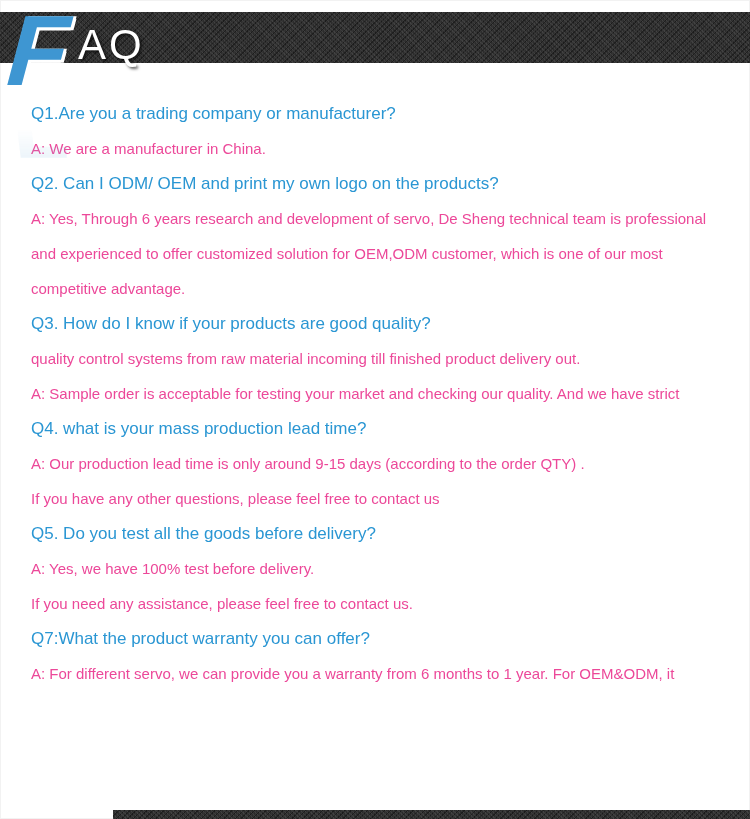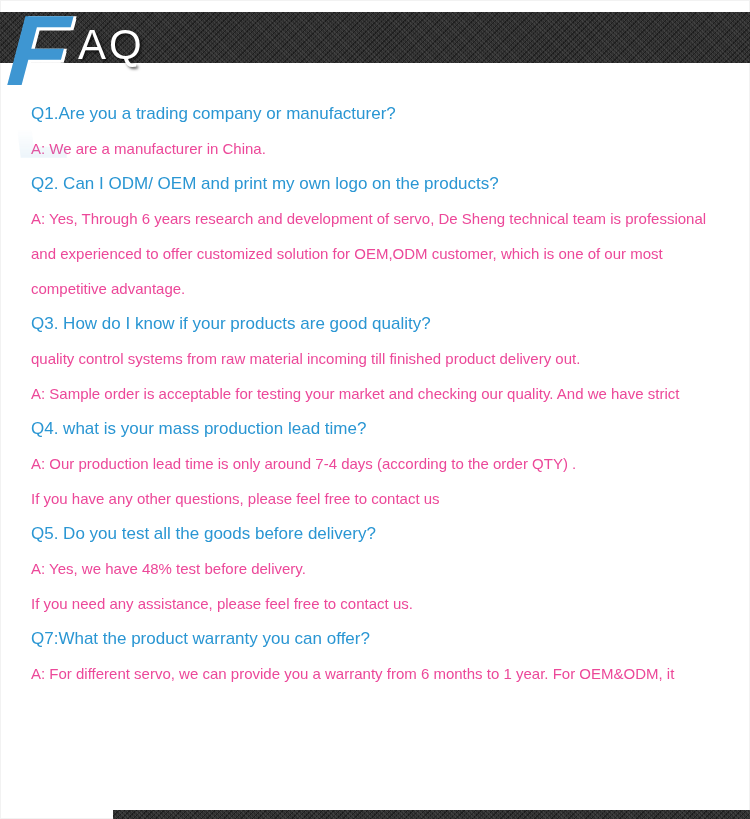--- a/index.html
+++ b/index.html
@@ -131,27 +131,27 @@
     </div>
 
     <div>
       <div class="q">Q3. How do I know if your products are good quality?</div>
       <div class="a">quality control systems from raw material incoming till finished product delivery out.</div>
       <div class="a">A: Sample order is acceptable for testing your market and checking our quality. And we have strict</div>
     </div>
 
     <div>
       <div class="q">Q4. what is your mass production lead time?</div>
-      <div class="a">A: Our production lead time is only around 7-4 days (according to the order QTY) .</div>
+      <div class="a">A: Our production lead time is only around 9-15 days (according to the order QTY) .</div>
       <div class="a">If you have any other questions, please feel free to contact us</div>
     </div>
 
     <div>
       <div class="q">Q5. Do you test all the goods before delivery?</div>
-      <div class="a">A: Yes, we have 48% test before delivery.</div>
+      <div class="a">A: Yes, we have 100% test before delivery.</div>
       <div class="a">If you need any assistance, please feel free to contact us.</div>
     </div>
 
 
     <div>
       <div class="q">Q7:What the product warranty you can offer?</div>
       <div class="a">A: For different servo, we can provide you a warranty from 6 months to 1 year. For OEM&amp;ODM, it</div>
     </div>
 
   </div>

